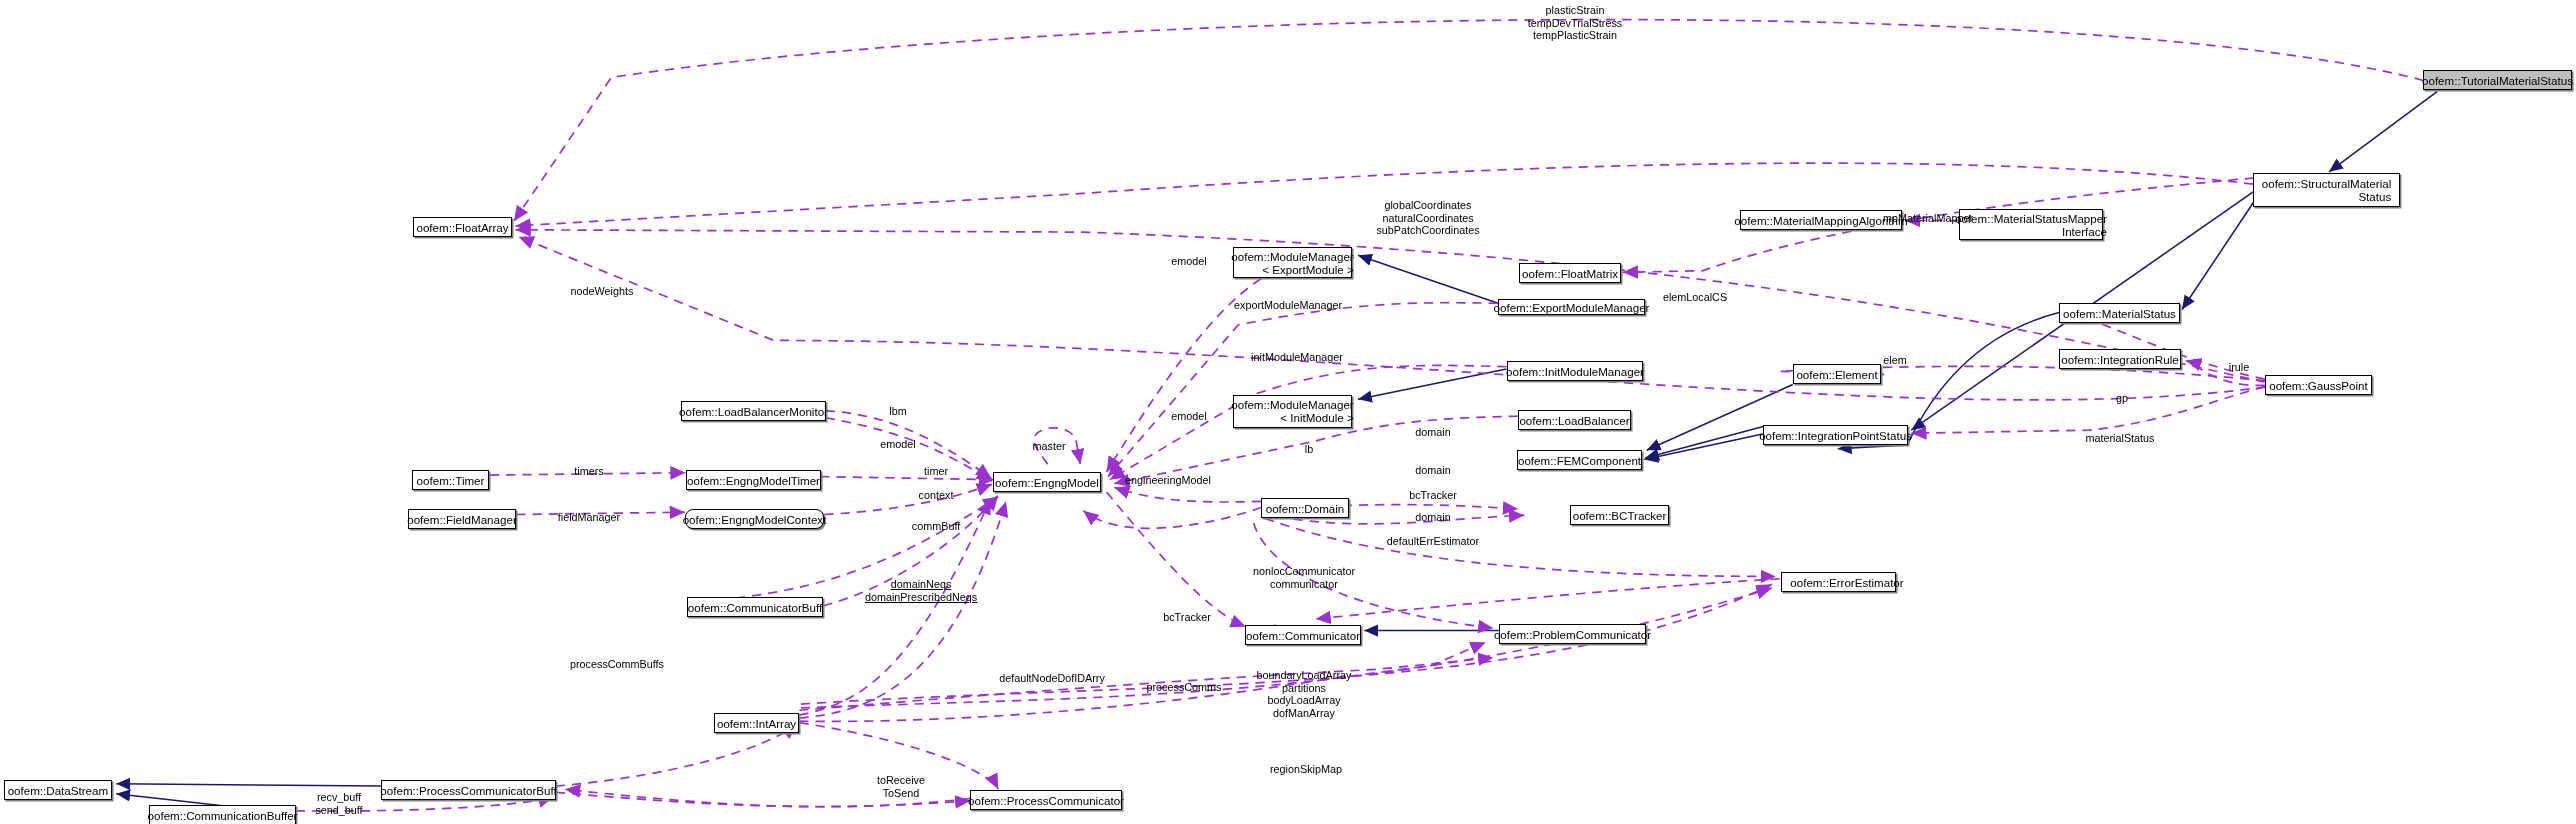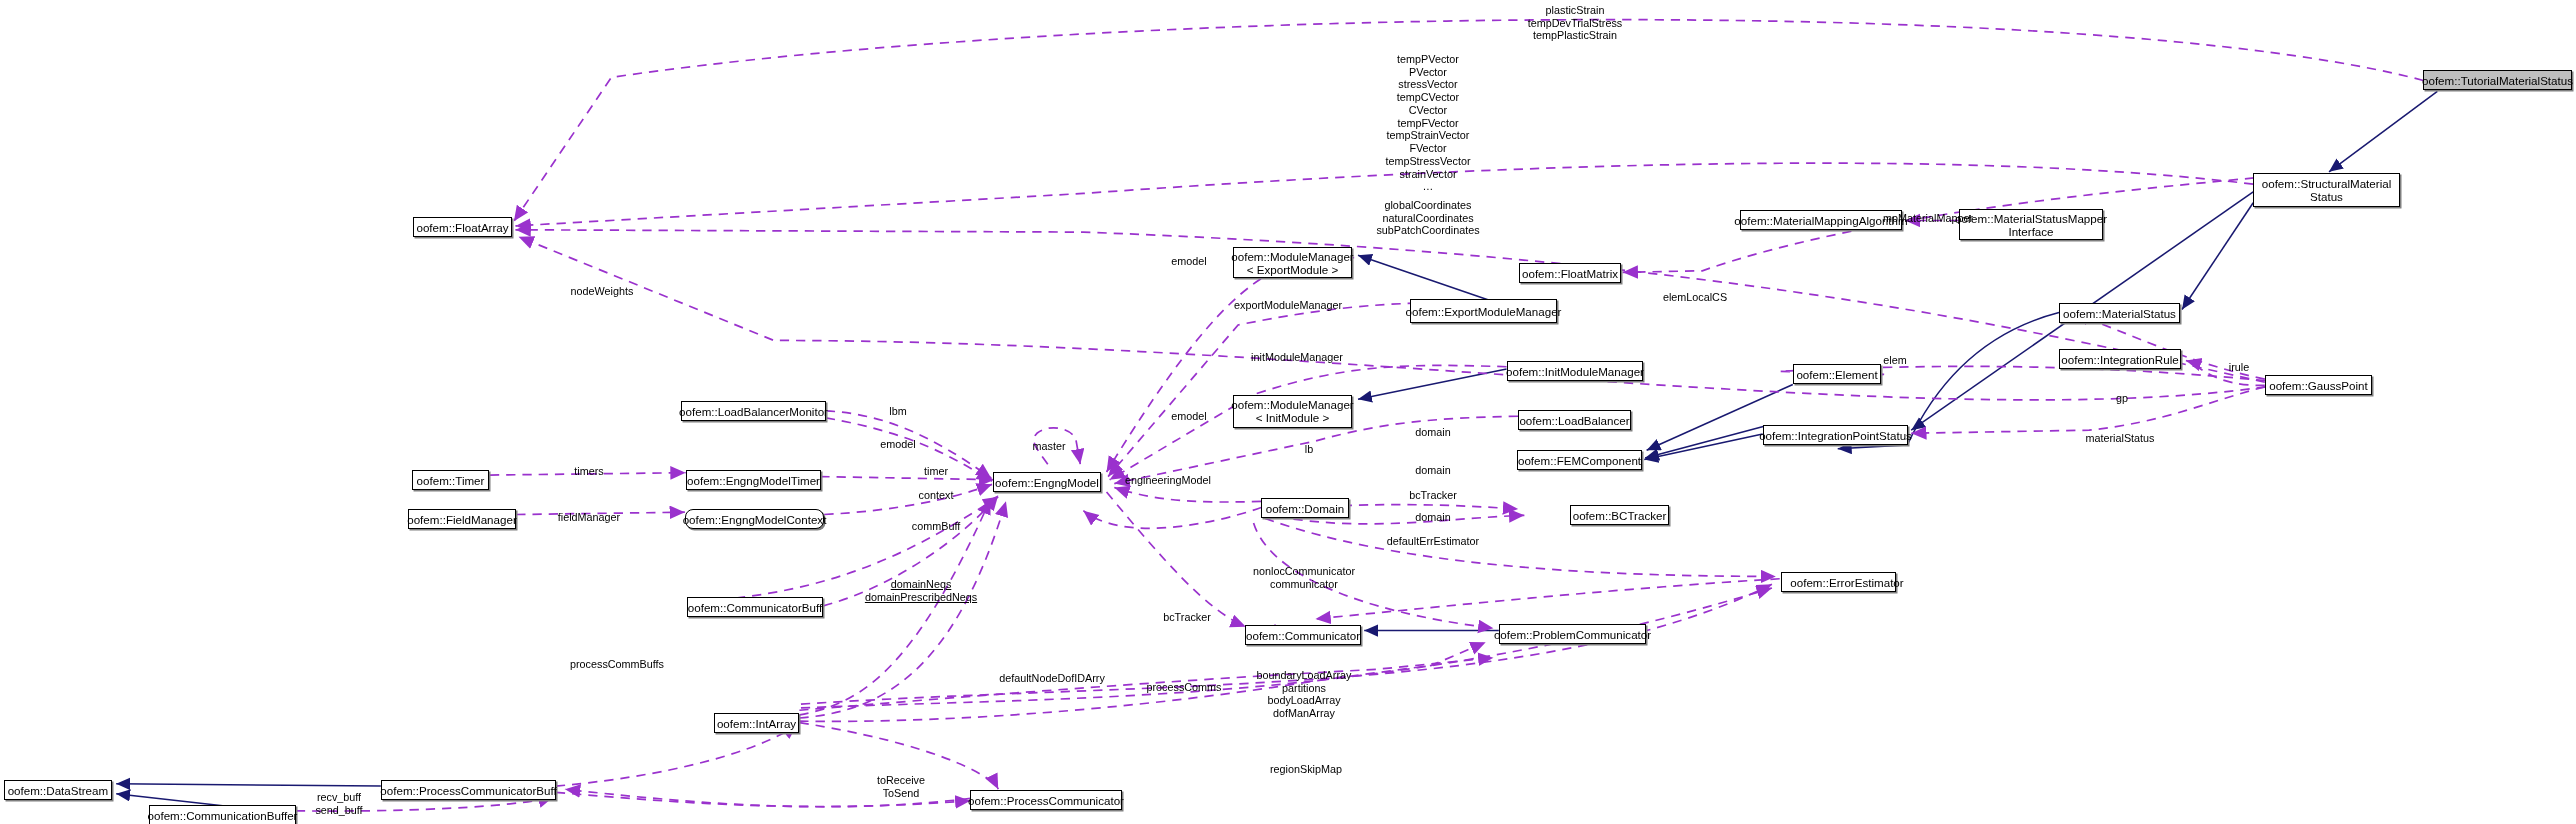--- a/index.html
+++ b/index.html
@@ -11,21 +11,21 @@
     position:absolute;
     box-sizing:border-box;
     border:0.8px solid #000;
     background:#ffffff;
     color:#000;
     font-size:11.6px;
     line-height:1.12;
     display:flex;
     align-items:center;
     justify-content:center;
-    text-align:center;
+    text-align:right;
     white-space:pre-line;
     box-shadow:1.5px 1.5px 0 0 #808080;
     padding:0.8px 3.1px;
   }
   .elabel{
     position:absolute;
     font-size:10.8px;
     line-height:1.18;
     color:#000;
     text-align:center;
@@ -124,21 +124,21 @@
 
   <div class="node" style="left:413px;top:217px;width:99px;height:20px;">oofem::FloatArray</div>
 
   <div class="node" style="left:1233px;top:247px;width:119px;height:31px;">oofem::ModuleManager
 &lt; ExportModule &gt;</div>
 
   <div class="node" style="left:1519px;top:263px;width:102px;height:20px;">oofem::FloatMatrix</div>
 
   <div class="node" style="left:2059px;top:303px;width:121px;height:20px;">oofem::MaterialStatus</div>
 
-  <div class="node" style="left:1410px;top:299px;width:147px;height:24px;">oofem::ExportModuleManager</div>
+  <div class="node" style="left:1498px;top:299px;width:147px;height:16px;">oofem::ExportModuleManager</div>
 
   <div class="node" style="left:2059px;top:349px;width:122px;height:20px;">oofem::IntegrationRule</div>
 
   <div class="node" style="left:1507px;top:361px;width:136px;height:20px;">oofem::InitModuleManager</div>
 
   <div class="node" style="left:1793px;top:364px;width:88px;height:20px;">oofem::Element</div>
 
   <div class="node" style="left:2265px;top:375px;width:107px;height:20px;">oofem::GaussPoint</div>
 
   <div class="node" style="left:681px;top:401px;width:145px;height:20px;">oofem::LoadBalancerMonitor</div>
@@ -180,31 +180,20 @@
 
   <div class="node" style="left:381px;top:780px;width:175px;height:20px;">oofem::ProcessCommunicatorBuff</div>
 
   <div class="node" style="left:149px;top:805px;width:147px;height:20px;">oofem::CommunicationBuffer</div>
 
   <div class="node" style="left:970px;top:790px;width:152px;height:20px;">oofem::ProcessCommunicator</div>
 
   <div class="elabel" style="left:1575px;top:3.9px;">plasticStrain
 tempDevTrialStress
 tempPlasticStrain</div>
-  <div class="elabel" style="left:1428px;top:53px;">tempPVector
-PVector
-stressVector
-tempCVector
-CVector
-tempFVector
-tempStrainVector
-FVector
-tempStressVector
-strainVector
-…</div>
   <div class="elabel" style="left:1428px;top:199px;">globalCoordinates
 naturalCoordinates
 subPatchCoordinates</div>
   <div class="elabel" style="left:1928px;top:212px;">mpMaterialMapper</div>
   <div class="elabel" style="left:1189px;top:255px;">emodel</div>
   <div class="elabel" style="left:1288px;top:299px;">exportModuleManager</div>
   <div class="elabel" style="left:602px;top:285px;">nodeWeights</div>
   <div class="elabel" style="left:1695px;top:291px;">elemLocalCS</div>
   <div class="elabel" style="left:1297px;top:351px;">initModuleManager</div>
   <div class="elabel" style="left:1895px;top:354px;">elem</div>

